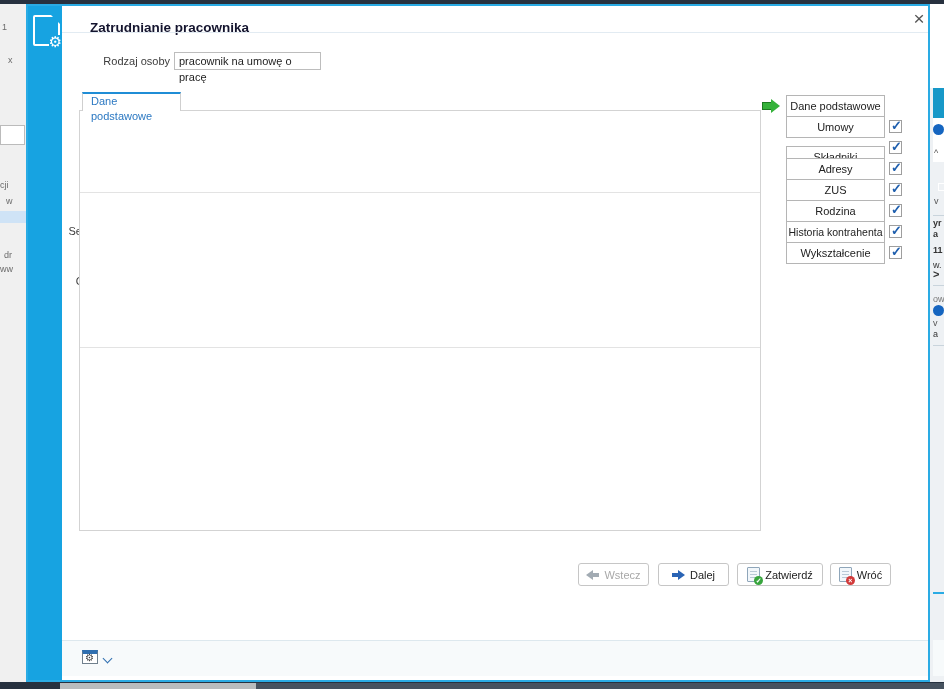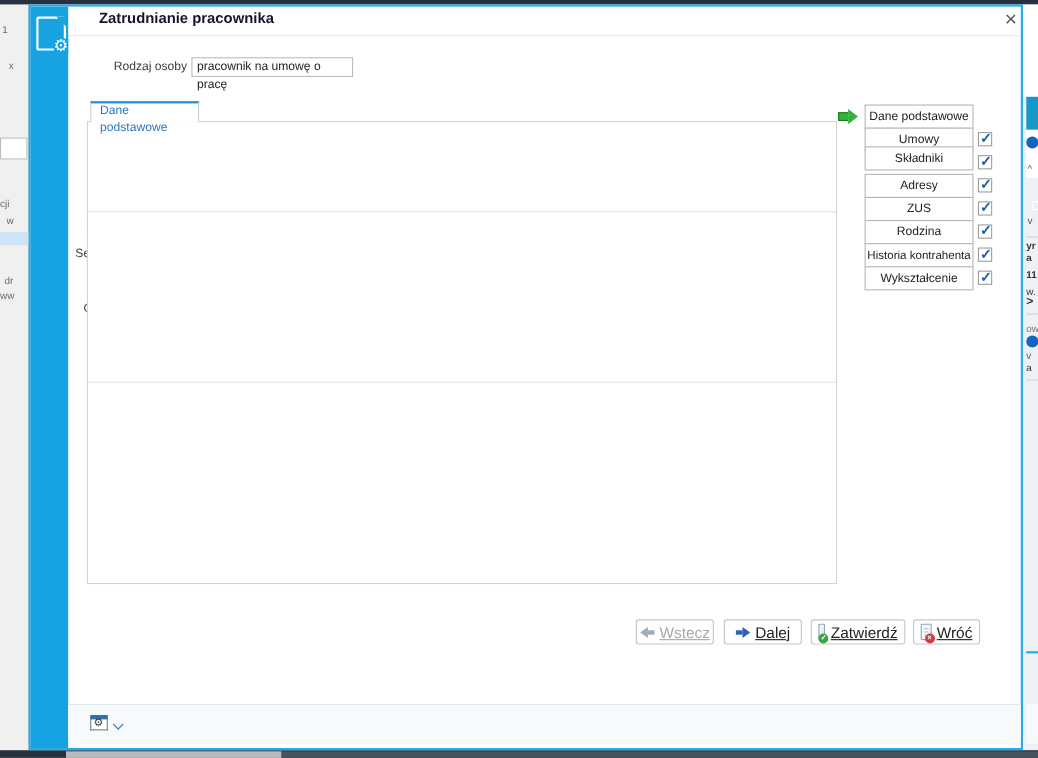--- a/index.html
+++ b/index.html
@@ -13,21 +13,21 @@
   .bg-hl{left:0;top:207px;width:26px;height:12px;background:#cfe3f6;}
   
   .dialog{left:26px;top:4px;width:904px;height:678px;background:#fff;
           border:2px solid #2aabe4;box-sizing:border-box;}
   .bluebar{left:28px;top:6px;width:34px;height:674px;background:#17a3e1;}
   .docgear{left:33px;top:15px;width:23px;height:27px;border:2px solid #fff;border-radius:2px;}
   .docgear .fold{position:absolute;top:-2px;right:-2px;width:0;height:0;
           border-top:9px solid #17a3e1;border-left:9px solid transparent;}
   .docgear .gear{position:absolute;right:-4px;bottom:-5px;font-size:15px;color:#fff;
           background:#17a3e1;line-height:14px;}
-  .title{left:90px;top:9px;font-size:13.5px;font-weight:bold;color:#14142e;}
+  .title{left:90px;top:20px;font-size:13.5px;font-weight:bold;color:#14142e;}
   .closex{left:906px;top:7px;width:26px;height:24px;font-size:19px;color:#555;
           text-align:center;line-height:24px;cursor:pointer;}
   .hdiv{height:1px;background:#e2ebf2;}
   
   .lbl{position:absolute;height:18px;line-height:18px;font-size:11px;color:#3c3c3c;
        text-align:right;white-space:nowrap;}
   .lbl.l{text-align:left;}
   .fld{position:absolute;box-sizing:border-box;height:18px;background:#fff;
        border:1px solid #bdbdbd;font-size:11px;color:#222;line-height:16px;}
   .fld.req{background:#fceccb;}
@@ -46,22 +46,22 @@
   .num{text-align:right;padding-right:4px;}
   
   .tab{left:82px;top:92px;width:99px;height:19px;box-sizing:border-box;background:#fff;
        border:1px solid #cfcfcf;border-top:2px solid #1f8dd6;border-bottom:none;
        font-size:11px;color:#2b78c2;padding-left:8px;line-height:15px;z-index:3;}
   .panel{left:79px;top:110px;width:682px;height:421px;border:1px solid #d3d3d3;
          box-sizing:border-box;background:#fff;z-index:1;}
   .sep{left:80px;width:680px;height:1px;background:#e3e3e3;z-index:2;}
   
   .wbtn{position:absolute;height:23px;box-sizing:border-box;border:1px solid #c6c6c6;
-        border-radius:3px;background:#fff;font-size:14px;color:#222;display:flex;
-        align-items:center;justify-content:center;gap:5px;cursor:pointer;text-decoration:underline;}
+        border-radius:3px;background:#fff;font-size:11px;color:#222;display:flex;
+        align-items:center;justify-content:center;gap:5px;cursor:pointer;}
   .wbtn.disabled{color:#a8a8a8;}
   .arrow{display:flex;align-items:center;}
   .arrow .shaft{width:6px;height:4px;}
   .arrow .head-r{width:0;height:0;border-top:5px solid transparent;
         border-bottom:5px solid transparent;border-left:7px solid;}
   .arrow .head-l{width:0;height:0;border-top:5px solid transparent;
         border-bottom:5px solid transparent;border-right:7px solid;}
   .blue-a{color:#2a64b5;}.blue-a .shaft{background:#2a64b5;}
   .gray-a{color:#a2abb3;}.gray-a .shaft{background:#a2abb3;}
   .doc-ic{position:relative;width:11px;height:13px;border:1px solid #8fa6ba;
@@ -261,21 +261,21 @@
     </span>
   <span>Wróć</span>
 </button>
 
 <div class="abs garrow">
     <span class="shaft"></span>
     <span class="head"></span>
   </div>
 <div class="step" style="top:95px;">Dane podstawowe</div>
 <div class="step" style="top:116px;">Umowy</div>
-<div class="step" style="top:133px;">Składniki</div>
+<div class="step" style="top:146px;">Składniki</div>
 <div class="step" style="top:158px;">Adresy</div>
 <div class="step" style="top:179px;">ZUS</div>
 <div class="step" style="top:200px;">Rodzina</div>
 <div class="step" style="top:221px;font-size:10.5px;">Historia kontrahenta</div>
 <div class="step" style="top:242px;">Wykształcenie</div>
 <div class="cb" style="left:889px;top:120px;" data-checked="true"></div>
 <div class="cb" style="left:889px;top:141px;" data-checked="true"></div>
 <div class="cb" style="left:889px;top:162px;" data-checked="true"></div>
 <div class="cb" style="left:889px;top:183px;" data-checked="true"></div>
 <div class="cb" style="left:889px;top:204px;" data-checked="true"></div>

